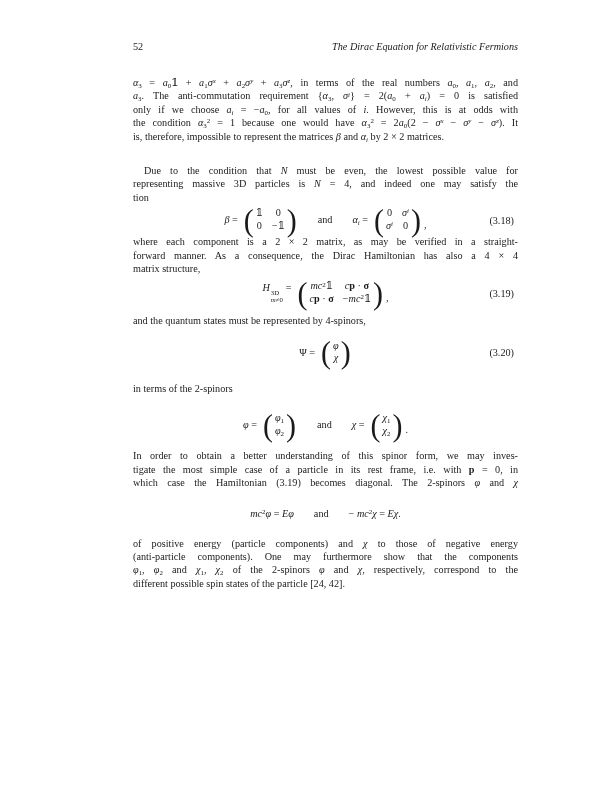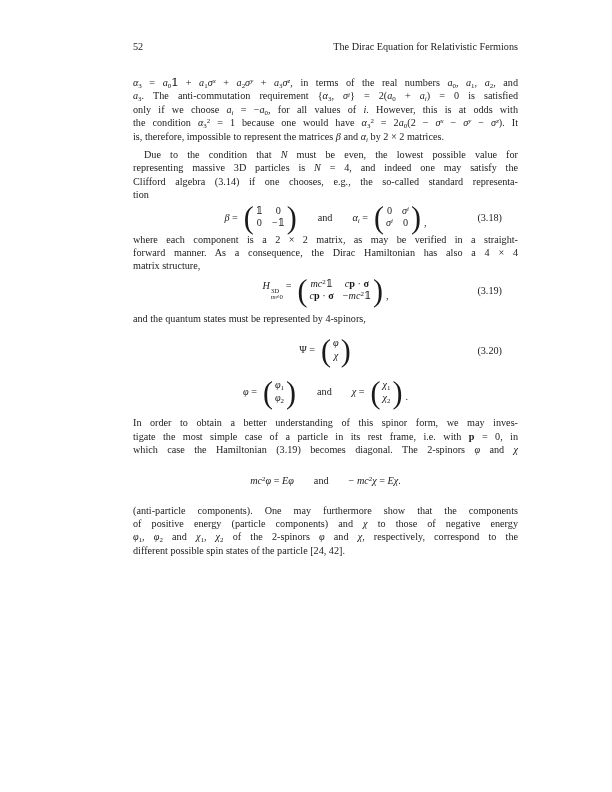--- a/index.html
+++ b/index.html
@@ -12,44 +12,44 @@
     font-family:"Liberation Serif","DejaVu Serif",serif;
     font-size:10.2px;
     color:#1a1a1a;
     overflow:hidden;
   }
   
   .pagehead{
     display:flex;justify-content:space-between;align-items:baseline;
     line-height:14px;
   }
-  .runtitle{}
+  .runtitle{font-style:italic;}
   
   .para{margin:0;}
   .tline{
     line-height:13.4px;
     text-align:justify;
     text-align-last:justify;
     white-space:normal;
   }
   .tline.tlast{text-align-last:left;}
-  #para-due{margin-top:5px;}
+  #para-due{margin-top:21px;}
   #para-due .tline:first-child{text-indent:11px;}
   #para-alpha{margin-top:22px;}
   sup{font-size:68%;line-height:0;position:relative;vertical-align:baseline;top:-0.42em;}
   sub{font-size:68%;line-height:0;position:relative;vertical-align:baseline;top:0.28em;}
   i{font-style:italic;}
   b{font-weight:bold;}
   
   .eq{
     position:relative;
     display:flex;align-items:center;justify-content:center;
   }
   .eqnum{
-    position:absolute;right:16px;top:50%;transform:translateY(-50%);
+    position:absolute;right:4px;top:50%;transform:translateY(-50%);
     font-style:normal;
   }
   .eqlhs{margin-right:5px;white-space:nowrap;}
   .eqmid{margin:0 20px;}
   .eqtail{align-self:center;transform:translateY(5px);margin-left:2px;}
   .mat{display:inline-flex;align-items:center;}
   .paren{
     display:inline-block;
     font-size:30px;line-height:24px;
     transform:scaleY(1.08);
@@ -90,21 +90,20 @@
       <div class="tline"><i>α</i><sub>3</sub> = <i>a</i><sub>0</sub>𝟙 + <i>a</i><sub>1</sub><i>σ</i><sup><i>x</i></sup> + <i>a</i><sub>2</sub><i>σ</i><sup><i>y</i></sup> + <i>a</i><sub>3</sub><i>σ</i><sup><i>z</i></sup>, in terms of the real numbers <i>a</i><sub>0</sub>, <i>a</i><sub>1</sub>, <i>a</i><sub>2</sub>, and</div>
       <div class="tline"><i>a</i><sub>3</sub>. The anti-commutation requirement {<i>α</i><sub>3</sub>, <i>σ</i><sup><i>i</i></sup>} = 2(<i>a</i><sub>0</sub> + <i>a</i><sub><i>i</i></sub>) = 0 is satisfied</div>
       <div class="tline">only if we choose <i>a</i><sub><i>i</i></sub> = −<i>a</i><sub>0</sub>, for all values of <i>i</i>. However, this is at odds with</div>
       <div class="tline">the condition <i>α</i><sub>3</sub><sup>2</sup> = 1 because one would have <i>α</i><sub>3</sub><sup>2</sup> = 2<i>a</i><sub>0</sub>(2 − <i>σ</i><sup><i>x</i></sup> − <i>σ</i><sup><i>y</i></sup> − <i>σ</i><sup><i>z</i></sup>). It</div>
       <div class="tline tlast">is, therefore, impossible to represent the matrices <i>β</i> and <i>α</i><sub><i>i</i></sub> by 2 × 2 matrices.</div>
     </div>
 
   <div class="para" id="para-due">
       <div class="tline">Due to the condition that <i>N</i> must be even, the lowest possible value for</div>
       <div class="tline">representing massive 3D particles is <i>N</i> = 4, and indeed one may satisfy the</div>
-      <div class="tline">Clifford algebra (3.14) if one chooses, e.g., the so-called standard representa-</div>
       <div class="tline tlast">tion</div>
     </div>
 
   <div class="eq" id="eq-318">
     <span class="eqlhs"><i>β</i> =</span>
     <span class="mat">
       <span class="paren">(</span>
       <span class="mgrid" style="grid-template-columns: repeat(2, auto);">
           <span class="mcell">𝟙</span>
           <span class="mcell">0</span>
@@ -164,20 +163,23 @@
       <span class="paren">(</span>
       <span class="mgrid" style="grid-template-columns: repeat(1, auto);">
           <span class="mcell"><i>φ</i></span>
           <span class="mcell"><i>χ</i></span>
         </span>
       <span class="paren">)</span>
     </span>
     <span class="eqnum">(3.20)</span>
   </div>
 
+  <div class="para">
+      <div class="tline tlast">in terms of the 2-spinors</div>
+    </div>
 
   <div class="eq" id="eq-spinors">
     <span class="eqlhs"><i>φ</i> =</span>
     <span class="mat">
       <span class="paren">(</span>
       <span class="mgrid" style="grid-template-columns: repeat(1, auto);">
           <span class="mcell"><i>φ</i><sub>1</sub></span>
           <span class="mcell"><i>φ</i><sub>2</sub></span>
         </span>
       <span class="paren">)</span>
@@ -201,19 +203,19 @@
       <div class="tline">which case the Hamiltonian (3.19) becomes diagonal.  The 2-spinors <i>φ</i> and <i>χ</i></div>
     </div>
 
   <div class="eq" id="eq-rest">
     <span><i>mc</i><sup>2</sup><i>φ</i> = <i>Eφ</i></span>
     <span class="eqmid">and</span>
     <span>− <i>mc</i><sup>2</sup><i>χ</i> = <i>Eχ</i>.</span>
   </div>
 
   <div class="para">
+      <div class="tline">of positive energy (particle components) and <i>χ</i> to those of negative energy</div>
       <div class="tline">(anti-particle components).  One may furthermore show that the components</div>
-      <div class="tline">of positive energy (particle components) and <i>χ</i> to those of negative energy</div>
       <div class="tline"><i>φ</i><sub>1</sub>, <i>φ</i><sub>2</sub> and <i>χ</i><sub>1</sub>, <i>χ</i><sub>2</sub> of the 2-spinors <i>φ</i> and <i>χ</i>, respectively, correspond to the</div>
       <div class="tline tlast">different possible spin states of the particle [24, 42].</div>
     </div>
 
 </div>
 
 </body></html>

